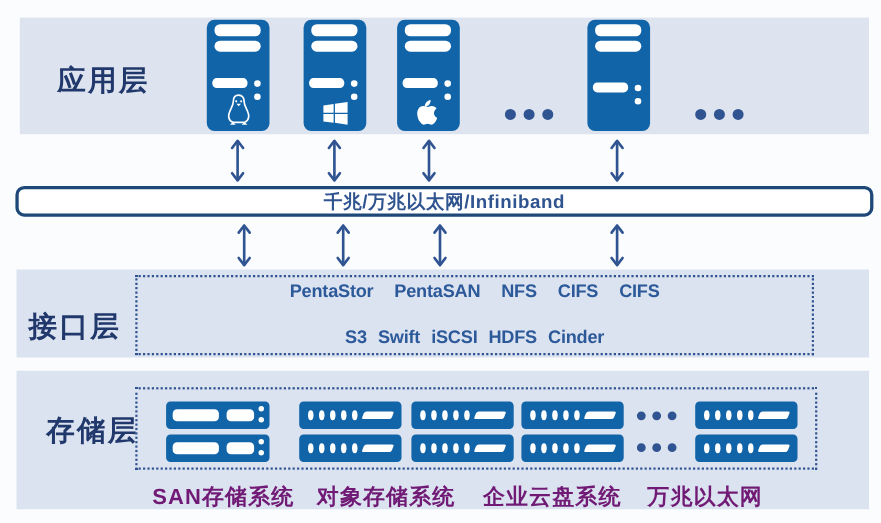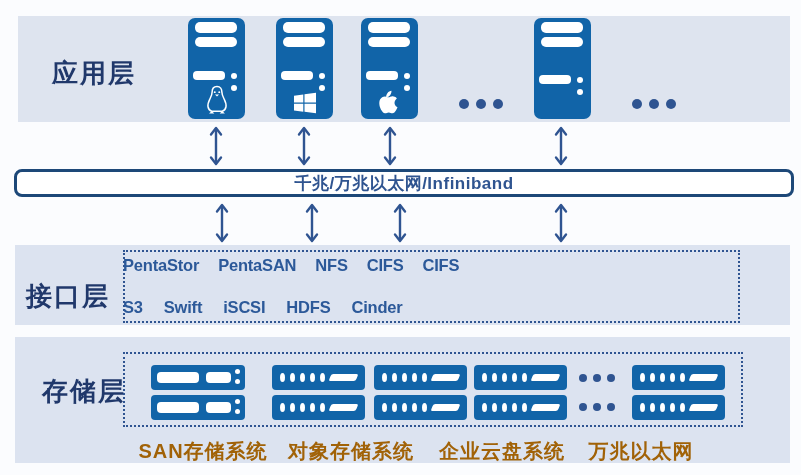--- a/index.html
+++ b/index.html
@@ -41,39 +41,39 @@
     position:absolute;left:14px;top:169px;width:780px;height:28px;box-sizing:border-box;
     background:#fff;border:3px solid #1d4878;border-radius:8px;
     display:flex;align-items:center;justify-content:center;
   }
   #net-bar .net-text{color:#2f5490;font-weight:bold;font-size:17px;letter-spacing:.5px;white-space:nowrap;}
   
   .dotted{position:absolute;border:2px dotted #2f5491;box-sizing:border-box;}
   #if-box{left:123px;top:250px;width:617px;height:73px;}
   #st-box{left:123px;top:352px;width:620px;height:75px;}
   .proto-row{
-    position:absolute;left:123px;width:617px;display:flex;justify-content:flex-start;
+    position:absolute;left:123px;width:617px;display:flex;justify-content:center;
     color:#2c5999;font-weight:bold;font-size:16.5px;letter-spacing:-.2px;
   }
   #proto-row1{top:256px;gap:19px;}
-  #proto-row2{top:298px;gap:21px;}
+  #proto-row2{top:298px;gap:10px;}
   
   .rack{position:absolute;top:365px;display:flex;flex-direction:column;gap:5px;}
   .unit{position:relative;width:93px;height:25px;background:#1164a8;border-radius:4px;}
   .unit.san{width:94px;}
   .unit.san .wbar1{position:absolute;left:6px;top:7px;width:42px;height:11px;background:#fff;border-radius:4px;}
   .unit.san .wbar2{position:absolute;left:55px;top:7px;width:25px;height:11px;background:#fff;border-radius:4px;}
   .unit.san .sdot{position:absolute;left:84px;width:5px;height:5px;background:#fff;border-radius:50%;}
   .unit.san .sdot.s1{top:4px;}
   .unit.san .sdot.s2{top:14px;}
   .unit.obj .odot{position:absolute;top:8px;width:5px;height:9px;background:#fff;border-radius:50%;}
   .unit.obj .dash{position:absolute;left:58px;top:9px;width:27px;height:7px;background:#fff;border-radius:2px;transform:skewX(-22deg);}
   .st-label{
     position:absolute;top:438px;transform:translateX(-50%);
-    color:#a16207;font-weight:bold;font-size:20px;letter-spacing:1px;white-space:nowrap;
+    color:#701a75;font-weight:bold;font-size:20px;letter-spacing:1px;white-space:nowrap;
   }
 </style>
 </head>
 <body>
 
 <div class="band" id="app-band"></div>
 <div class="layer-label" style="left:52px;top:56px;">应用层</div>
 
 <div class="server" style="left:188px;top:18px;">
   <span class="bay b1"></span>

